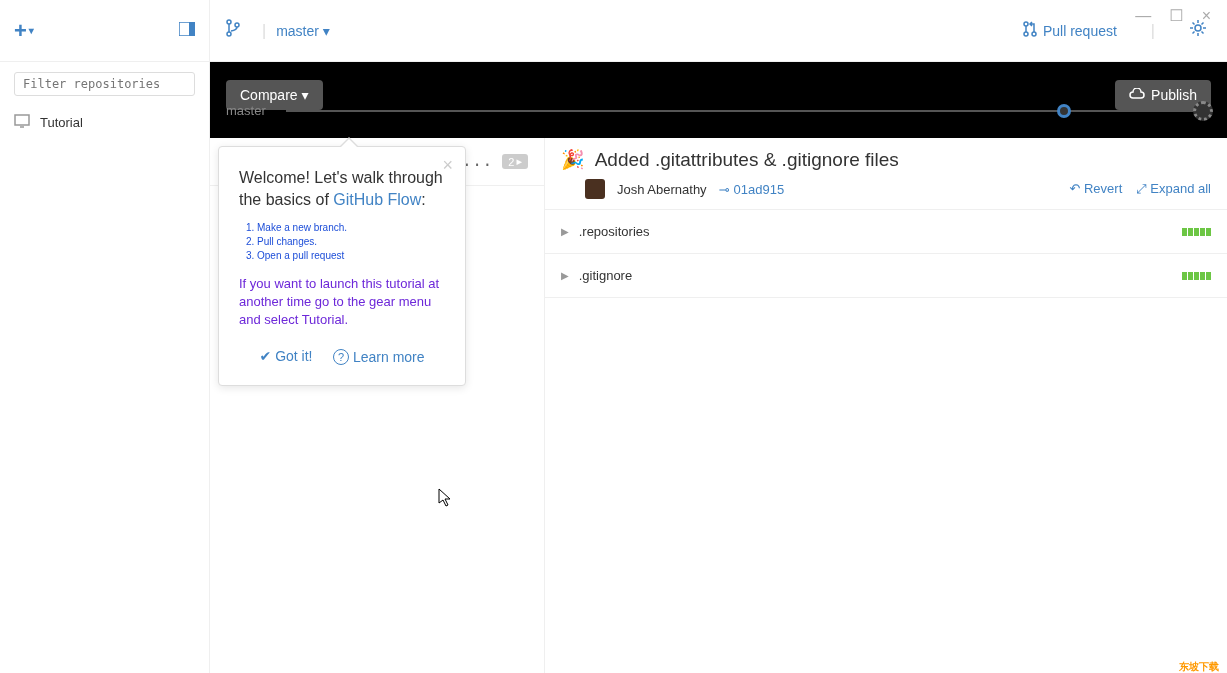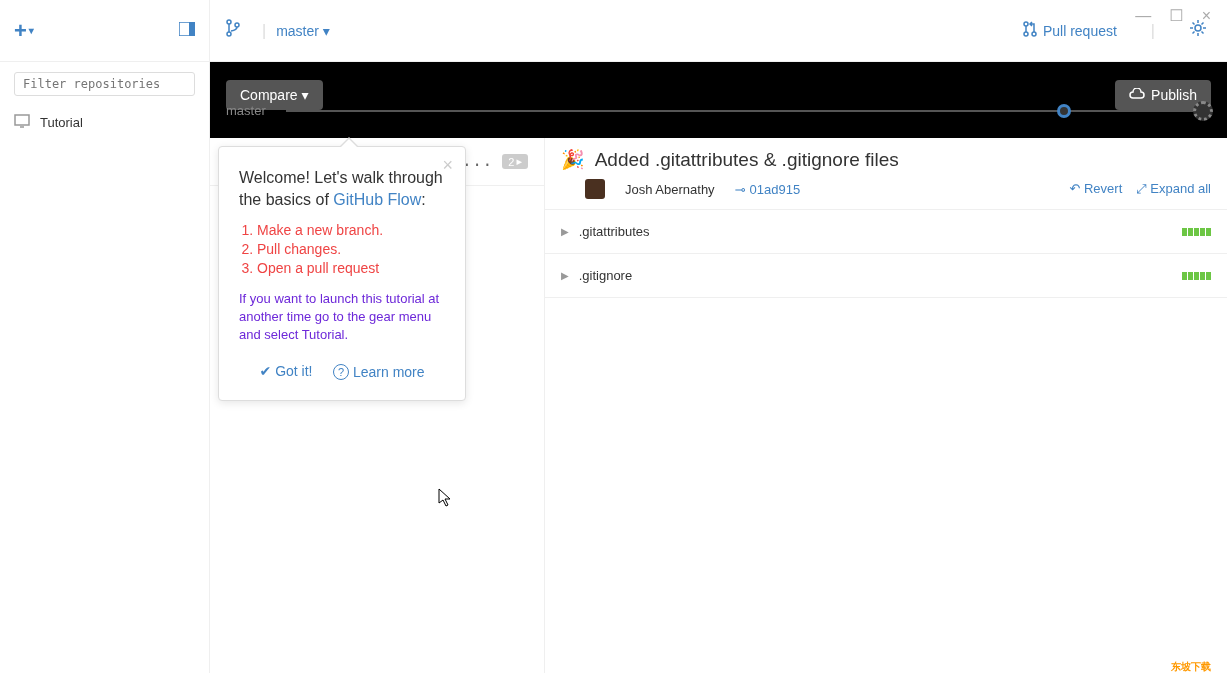--- a/index.html
+++ b/index.html
@@ -49,42 +49,42 @@
 .commit-row { padding: 12px 16px; display: flex; align-items: center; justify-content: flex-end; gap: 10px; height: 48px; border-bottom: 1px solid #efefef; }
 .commit-text { color: #666; font-size: 17px; font-family: Liberation Mono, monospace; }
 .commit-badge { background: #ccc; color: #fff; padding: 1px 6px; border-radius: 3px; font-size: 11px; display: flex; align-items: center; gap: 2px; }
 
 .popover { position: absolute; top: 8px; left: 8px; width: 248px; background: #fff; border: 1px solid #ddd; border-radius: 4px; box-shadow: 0 2px 8px rgba(0,0,0,0.1); padding: 20px; z-index: 50; }
 .popover::before { content: ""; position: absolute; top: -10px; left: 120px; border: 10px solid transparent; border-bottom-color: #ddd; border-top: none; }
 .popover::after { content: ""; position: absolute; top: -8px; left: 121px; border: 9px solid transparent; border-bottom-color: #fff; border-top: none; }
 .popover .close { position: absolute; top: 8px; right: 12px; color: #ccc; font-size: 18px; cursor: pointer; }
 .popover p { font-size: 16px; color: #333; line-height: 1.4; margin-bottom: 10px; }
 .popover a { color: #4183c4; text-decoration: none; }
-.popover ol { margin: 10px 0 14px 18px; font-size: 14px; color: #ef4444; }
+.popover ol { margin: 10px 0 14px 18px; font-size: 10px; color: #1d4ed8; }
 .popover ol li { margin-bottom: 3px; }
 .popover .footnote { font-size: 13px; color: #6d28d9; line-height: 1.4; }
 .popover .actions { text-align: center; margin-top: 18px; }
 .popover .actions .btn { color: #4183c4; font-size: 14px; margin: 0 8px; display: inline-flex; align-items: center; gap: 4px; }
 
 .commit-header { padding: 10px 16px; border-bottom: 1px solid #efefef; }
 .commit-title { font-size: 19px; font-weight: 400; color: #333; display: flex; align-items: center; gap: 10px; }
 .commit-meta { display: flex; align-items: center; justify-content: space-between; margin-top: 8px; font-size: 13px; }
-.commit-author { display: flex; align-items: center; gap: 20px; color: #333; padding-left: 24px; }
+.commit-author { display: flex; align-items: center; gap: 12px; color: #333; padding-left: 24px; }
 .avatar { width: 20px; height: 20px; background: #4a3020; border-radius: 3px; display: inline-block; }
 .sha { color: #4183c4; display: flex; align-items: center; gap: 4px; }
 .commit-actions { display: flex; gap: 14px; color: #4183c4; }
 
 .file-row { padding: 14px 16px; border-bottom: 1px solid #efefef; display: flex; align-items: center; justify-content: space-between; }
 .file-name { font-family: monospace; font-size: 13px; color: #333; display: flex; align-items: center; gap: 10px; }
 .file-name .chev { color: #999; font-size: 10px; }
 .diff-bar { display: flex; gap: 1px; }
 .diff-bar span { width: 5px; height: 8px; background: #6cc644; }
 
 .cursor { position: absolute; top: 350px; left: 228px; font-size: 18px; color: #000; z-index: 60; }
-.watermark { position: absolute; bottom: 5px; right: 16px; font-style: italic; font-weight: bold; font-size: 28px; color: #0a5eb4; text-shadow: 1px 1px 0 #fff; }
+.watermark { position: absolute; bottom: 5px; right: 8px; font-style: italic; font-weight: bold; font-size: 28px; color: #0a5eb4; text-shadow: 1px 1px 0 #fff; }
 .watermark .orange { color: #f90; font-size: 10px; display: block; text-align: right; margin-bottom: -6px; font-style: normal; }
 </style>
 </head>
 <body>
 
 <div class="window-controls">
   <span>—</span>
   <span>☐</span>
   <span>×</span>
 </div>
@@ -227,21 +227,21 @@
             <div class="commit-actions">
               <span>↶ <span>Revert</span></span>
               <span>⤢ <span>Expand all</span></span>
             </div>
           </div>
         </div>
 
         <div class="file-row">
           <div class="file-name">
             <span class="chev">▶</span>
-            <span>.gitattributes</span>
+            <span>.repositories</span>
           </div>
           <div class="diff-bar">
               <span></span>
               <span></span>
               <span></span>
               <span></span>
               <span></span>
             </div>
         </div>
         <div class="file-row">

